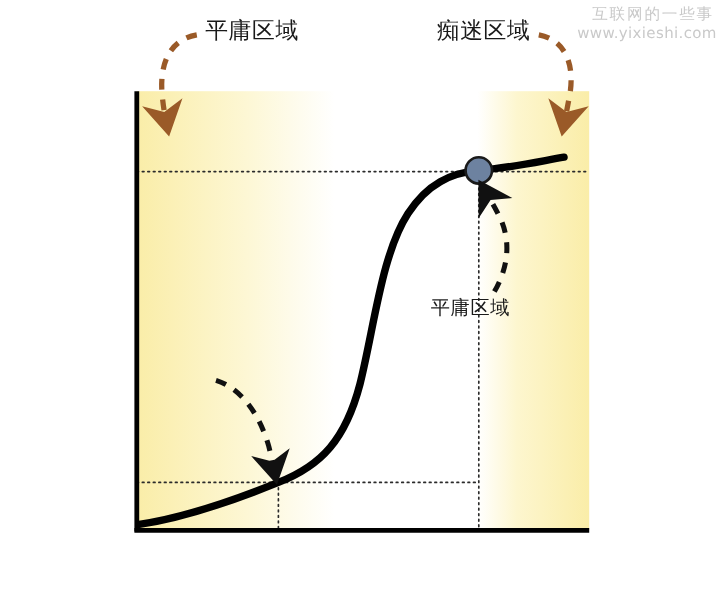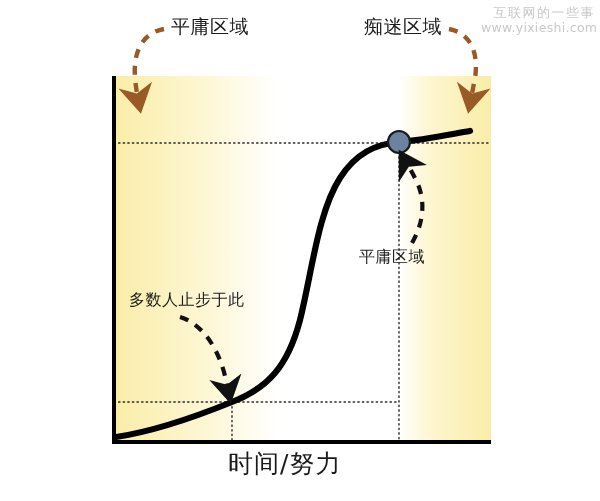--- a/index.html
+++ b/index.html
@@ -133,27 +133,25 @@
     <path d="M 164,29 C 142,33 133,52 135,78 C 136,88 137,94 138,99" fill="none" stroke="#9a5a28" stroke-width="4.4" stroke-dasharray="9 8" stroke-linecap="butt" marker-end="url(#arrowBrown)"></path>
 
     <path d="M 449,29 C 470,33 479,52 475,78 C 473,88 472,94 471,99" fill="none" stroke="#9a5a28" stroke-width="4.4" stroke-dasharray="9 8" stroke-linecap="butt" marker-end="url(#arrowBrown)"></path>
 
     <path d="M 180,317 C 200,323 216,344 224,372 C 226,380 227,385 228,390" fill="none" stroke="#111111" stroke-width="4.2" stroke-dasharray="9 8" stroke-linecap="butt" marker-end="url(#arrowBlack)"></path>
 
     <path d="M 412,243 C 424,222 426,200 416,180 C 412,172 409,167 406,162" fill="none" stroke="#111111" stroke-width="4.2" stroke-dasharray="9 8" stroke-linecap="butt" marker-end="url(#arrowBlack)"></path>
   </svg>
 
 
-  <div class="lbl" id="axis-x-label">时间/努力</div>
 
   <div class="lbl" id="zone-left-label">平庸区域</div>
 
   <div class="lbl" id="zone-right-label">痴迷区域</div>
 
-  <div class="lbl" id="stop-label">多数人止步于此</div>
 
   <div class="lbl" id="optimal-label">平庸区域</div>
 
   <div id="watermark">
     <span class="wm-cn">互联网的一些事</span>
     <span class="wm-url">www.yixieshi.com</span>
   </div>
 
 </div>
 

